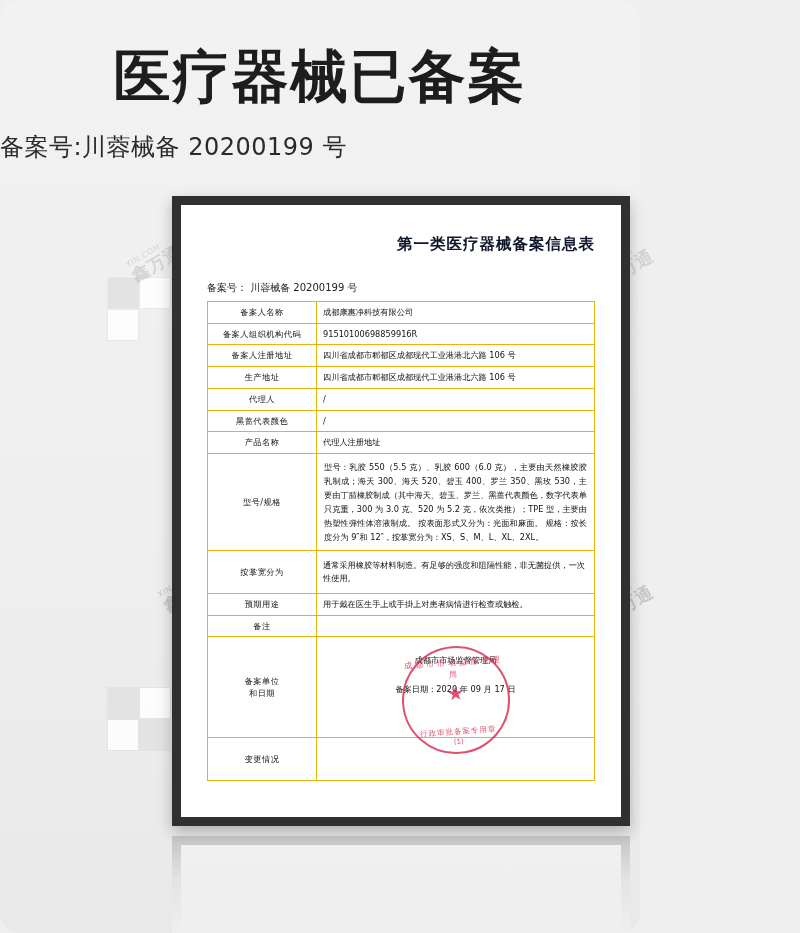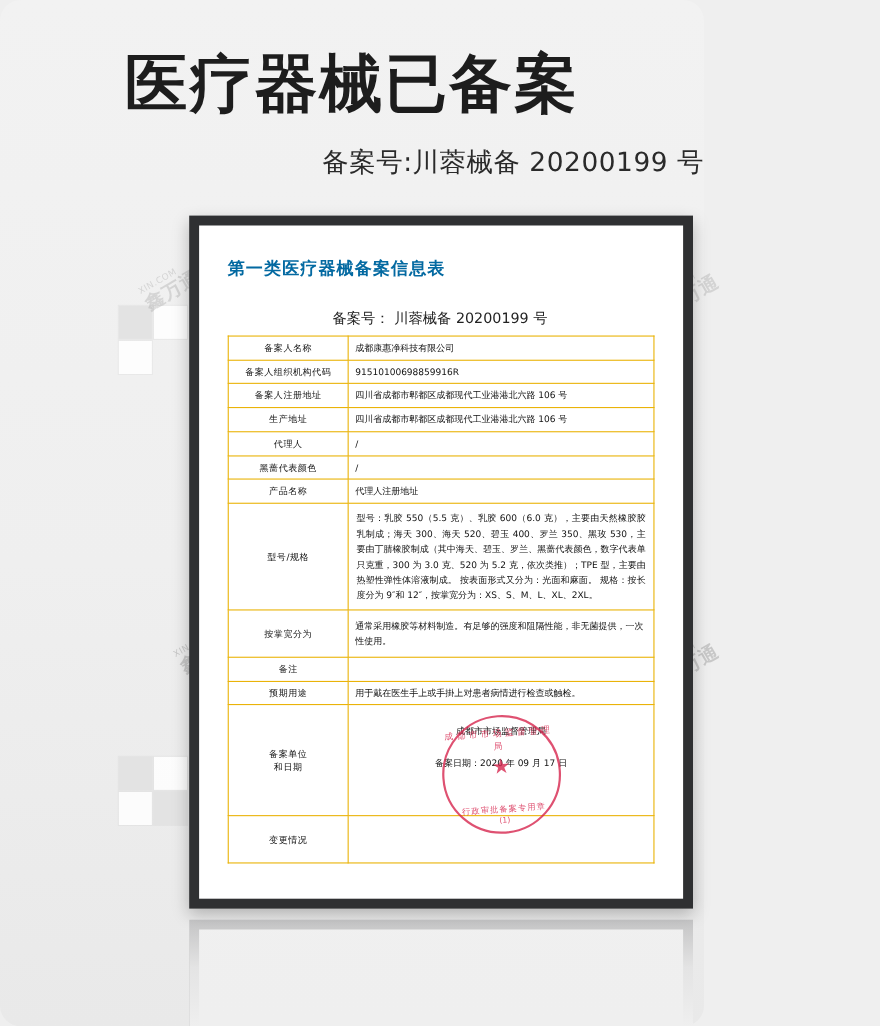--- a/index.html
+++ b/index.html
@@ -26,21 +26,21 @@
     text-align: center;
     font-size: 57px;
     font-weight: bold;
     letter-spacing: 2px;
     color: #1d1d1d;
     padding-top: 45px;
     line-height: 1.12;
     font-family: "DejaVu Sans", "Liberation Sans", sans-serif;
   }
   .subline {
-    text-align: right;
+    text-align: left;
     font-size: 24px;
     color: #2a2a2a;
     margin-top: 22px;
     letter-spacing: 0.5px;
     font-family: "DejaVu Sans", "Liberation Sans", sans-serif;
   }
   
   .cert-wrap {
     position: absolute;
     left: 172px;
@@ -59,32 +59,32 @@
   .cert-paper {
     position: relative;
     width: 100%;
     height: 100%;
     background: #ffffff;
     box-sizing: border-box;
     padding: 20px 26px 10px 26px;
     overflow: hidden;
   }
   .cert-title {
-    text-align: left;
+    text-align: right;
     font-size: 15.5px;
     font-weight: bold;
-    color: #0369a1;
+    color: #0f172a;
     letter-spacing: 1px;
     margin-top: 9px;
     margin-bottom: 26px;
     font-family: "DejaVu Sans", "Liberation Sans", sans-serif;
   }
   .cert-code {
-    text-align: center;
-    font-size: 13px;
+    text-align: left;
+    font-size: 10px;
     color: #222;
     margin-bottom: 6px;
     padding-right: 2px;
     font-family: "DejaVu Sans", "Liberation Sans", sans-serif;
   }
   table.cert-table {
     width: 100%;
     border-collapse: collapse;
     table-layout: fixed;
     font-family: "DejaVu Sans", "Liberation Sans", sans-serif;
@@ -324,26 +324,26 @@
             </tr>
             <tr class="tall-spec">
               <td class="label">型号/规格</td>
               <td class="value spec">型号：乳胶 550（5.5 克）、乳胶 600（6.0 克），主要由天然橡胶胶乳制成；海天 300、海天 520、碧玉 400、罗兰 350、黑玫 530，主要由丁腈橡胶制成（其中海天、碧玉、罗兰、黑蔷代表颜色，数字代表单只克重，300 为 3.0 克、520 为 5.2 克，依次类推）；TPE 型，主要由热塑性弹性体溶液制成。 按表面形式又分为：光面和麻面。 规格：按长度分为 9″和 12″，按掌宽分为：XS、S、M、L、XL、2XL。</td>
             </tr>
             <tr class="tall-desc">
               <td class="label">按掌宽分为</td>
               <td class="value">通常采用橡胶等材料制造。有足够的强度和阻隔性能，非无菌提供，一次性使用。</td>
             </tr>
             <tr>
+              <td class="label">预期用途</td>
+              <td class="value">用于戴在医生手上或手掛上对患者病情进行检查或触检。</td>
+            </tr>
+            <tr>
               <td class="label">备注</td>
               <td class="value"></td>
-            </tr>
-            <tr>
-              <td class="label">预期用途</td>
-              <td class="value">用于戴在医生手上或手掛上对患者病情进行检查或触检。</td>
             </tr>
             <tr class="tall-unit">
               <td class="label">
                 <div>备案单位</div>
                 <div>和日期</div>
               </td>
               <td class="value" style="position:relative;">
                 <div class="unit-body">
                   <div class="unit-line1">成都市市场监督管理局</div>
                   <div class="unit-line2">备案日期：2020 年 09 月 17 日</div>

